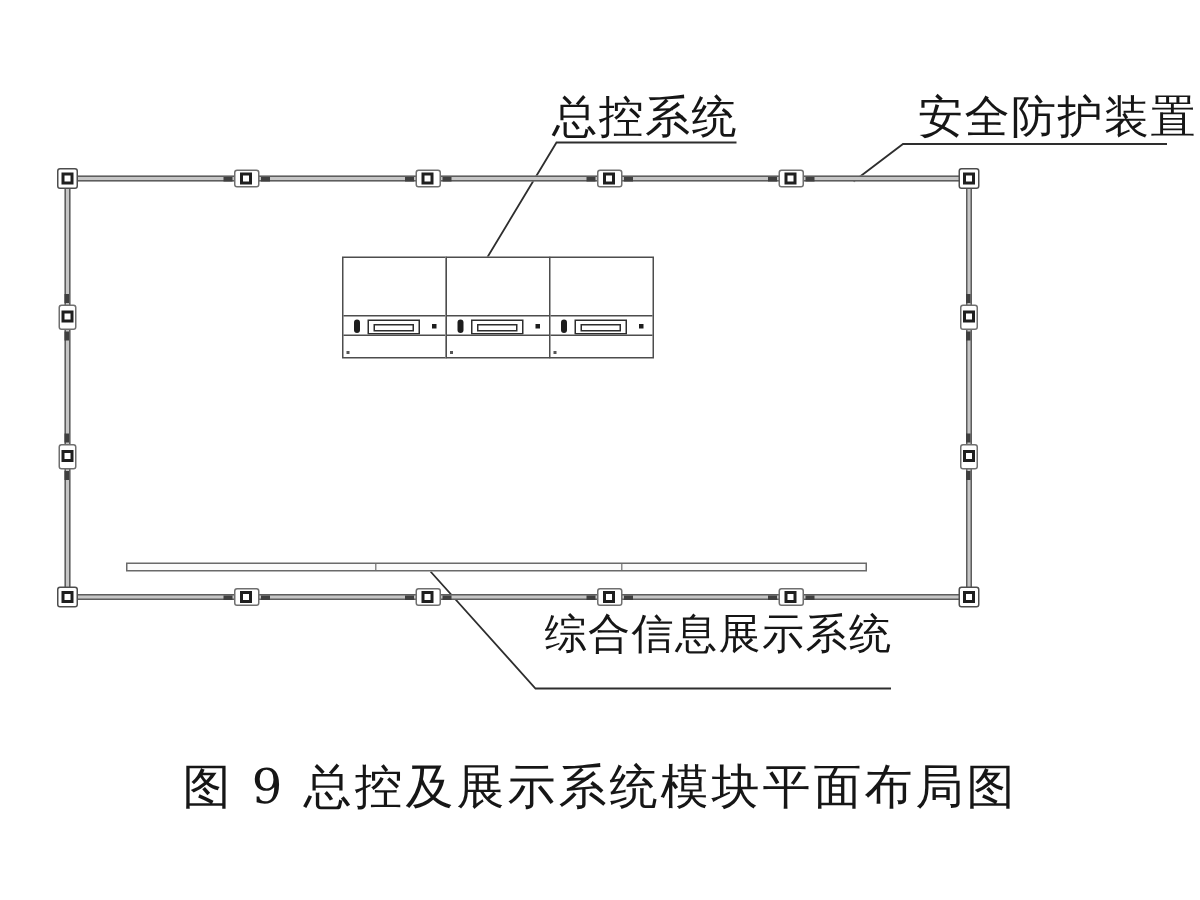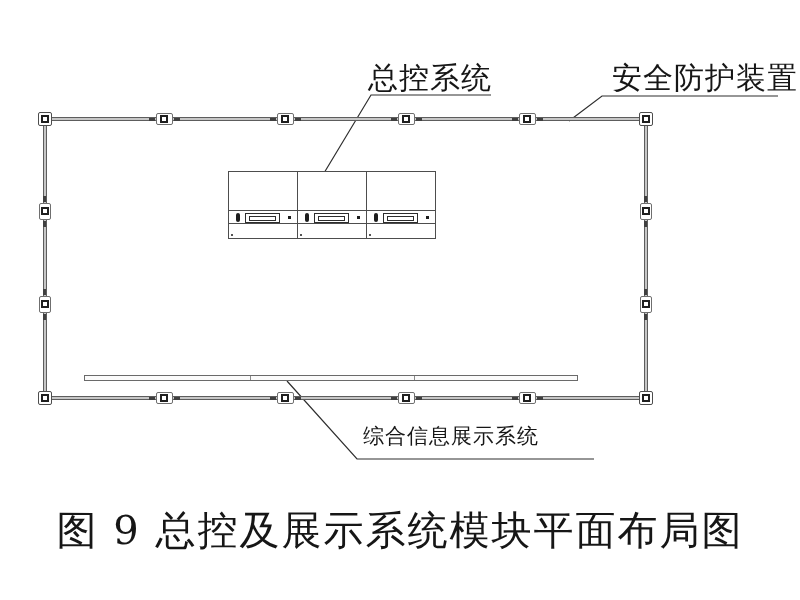--- a/index.html
+++ b/index.html
@@ -39,25 +39,25 @@
   .cab .mark{position:absolute;background:#555555;}
 
   
   #display-wall{position:absolute;box-sizing:border-box;border:1px solid #6a6a6a;background:#fbfbfb;}
   #display-wall .seg-div{position:absolute;top:0;bottom:0;width:1px;background:#8a8a8a;}
 
   
   .callout{position:absolute;color:#161616;white-space:nowrap;letter-spacing:1px;}
   #label-master{left:368px;top:58px;font-size:30px;}
   #label-safety{left:598px;top:58px;font-size:30px;margin-left:14px;}
-  #label-display{left:363px;top:422px;font-size:21px;}
+  #label-display{left:363px;top:404px;font-size:28px;}
 
   
   #caption{position:absolute;left:0;top:503px;width:800px;text-align:center;
-           font-size:40px;color:#161616;letter-spacing:2px;}
+           font-size:32px;color:#161616;letter-spacing:2px;}
 </style>
 </head>
 <body>
 
 <div id="page">
   <div id="diagram-layer">
     <svg id="leader-svg" viewBox="0 0 800 600" xmlns="http://www.w3.org/2000/svg">
         <polyline points="318,183 371,95 491,95" fill="none" stroke="#2e2e2e" stroke-width="1.2"></polyline>
         <polyline points="569,121 602,96 778,96" fill="none" stroke="#2e2e2e" stroke-width="1.2"></polyline>
         <polyline points="287,381 357,459 594,459" fill="none" stroke="#2e2e2e" stroke-width="1.2"></polyline>

